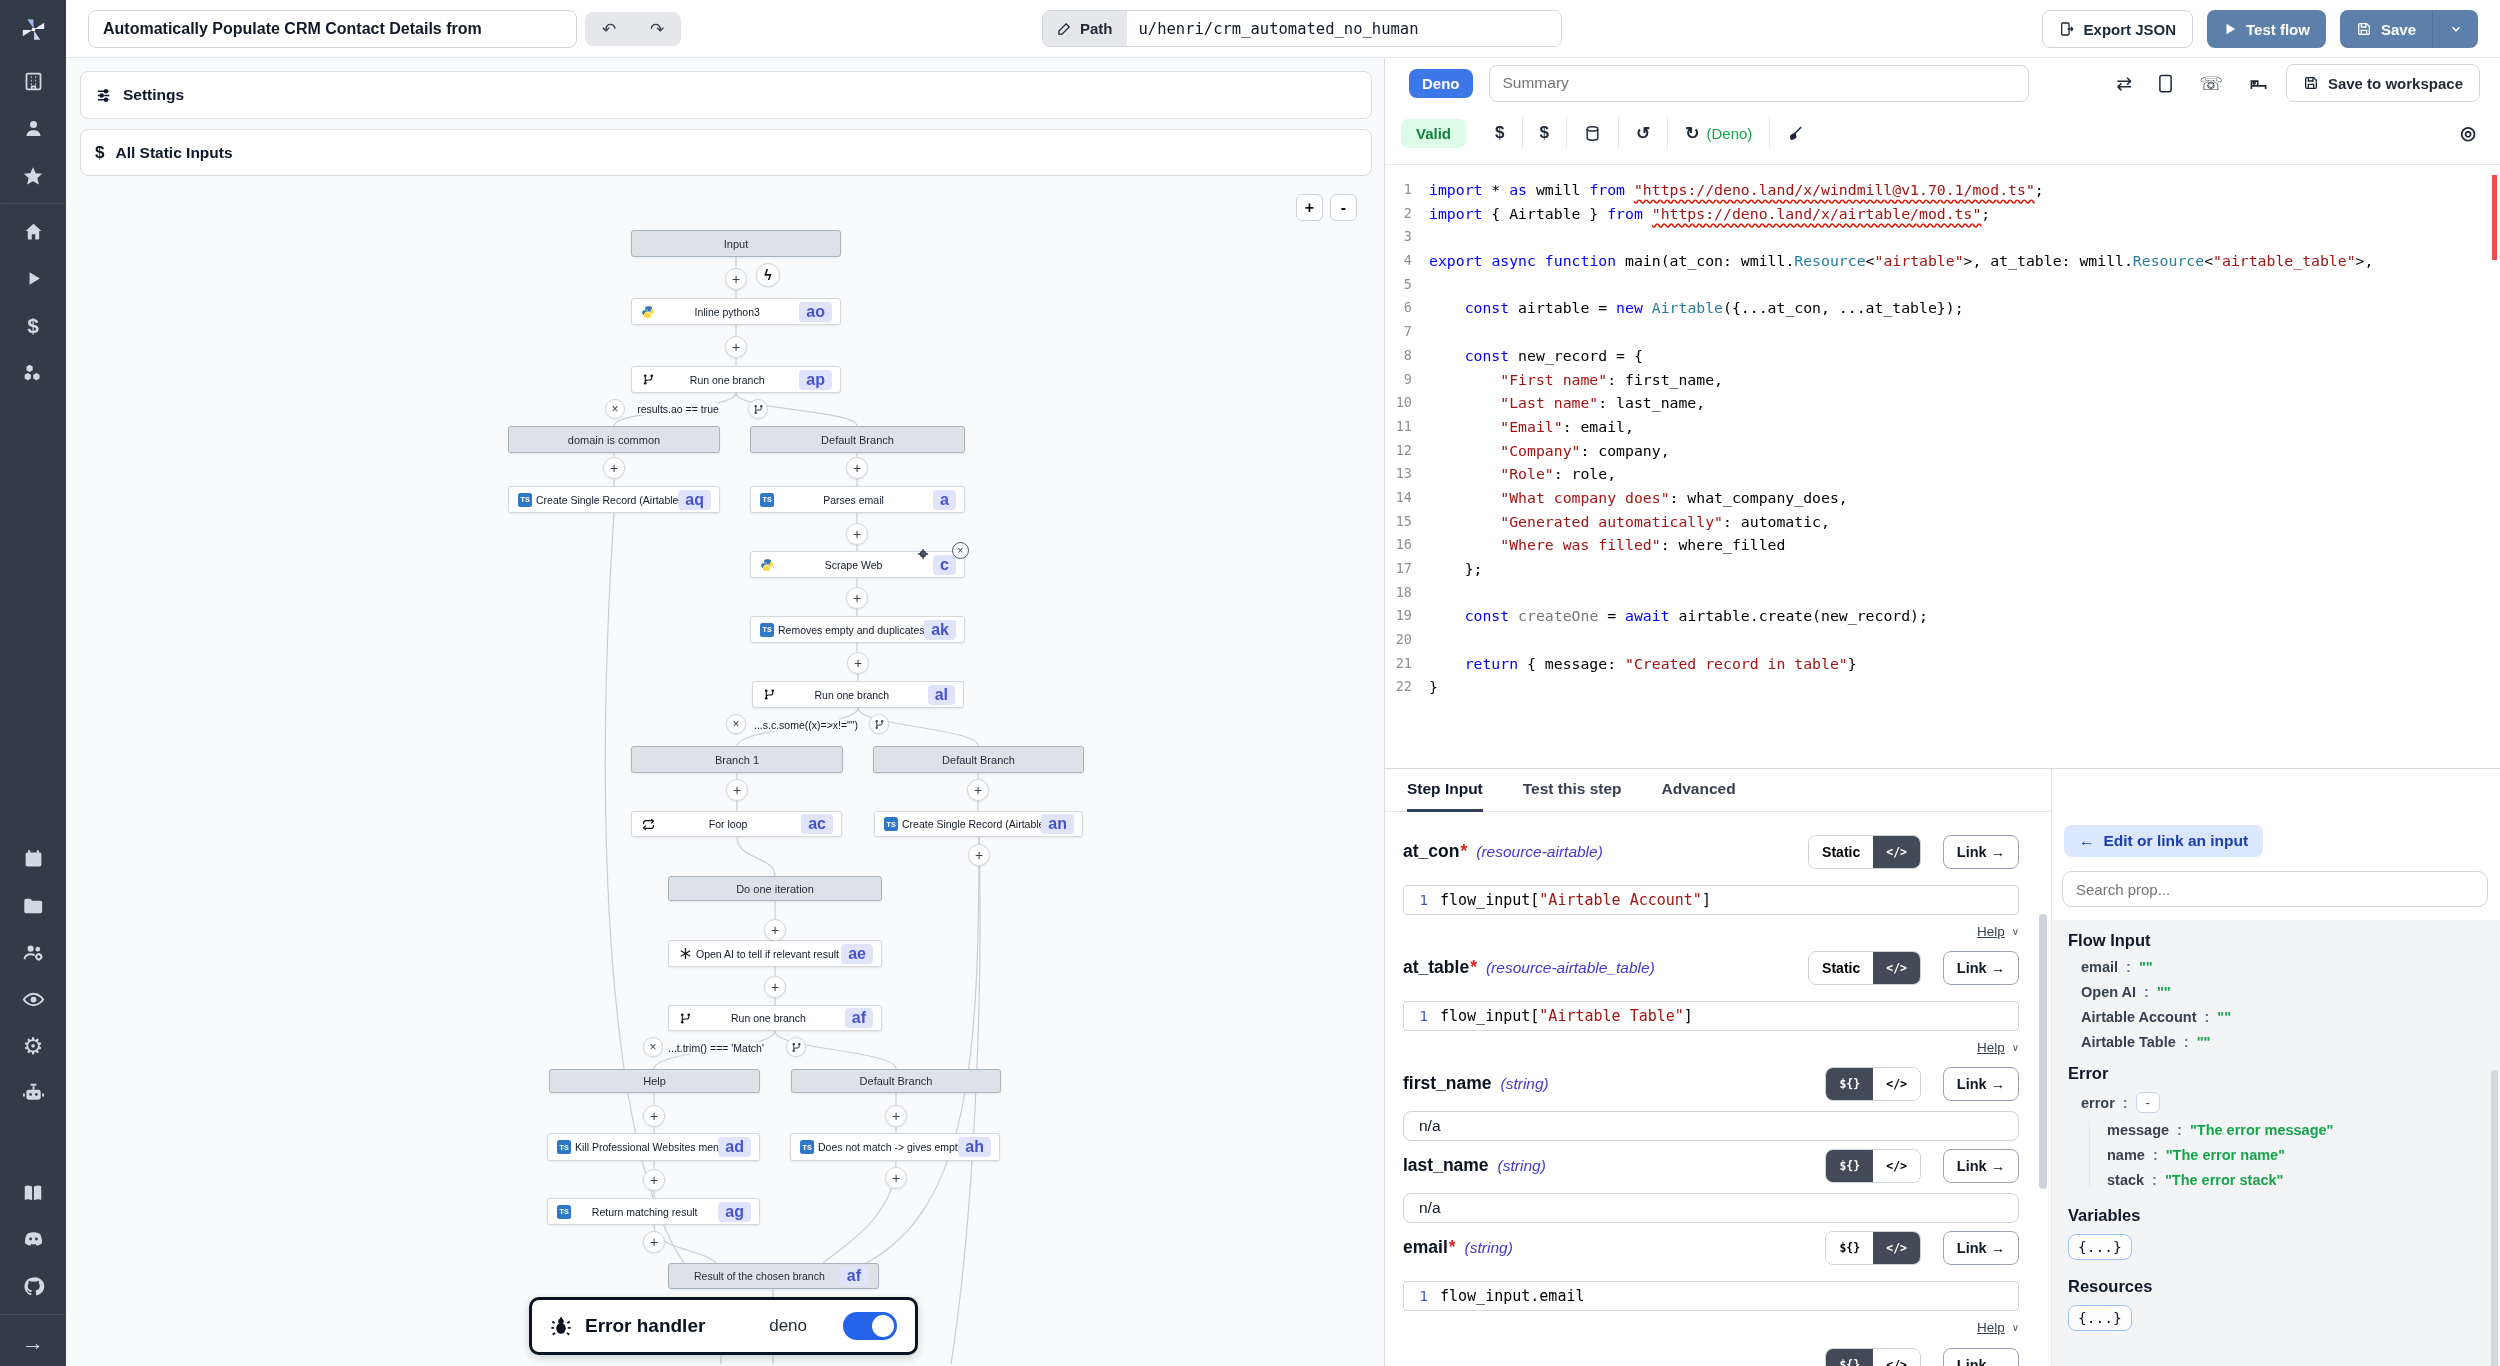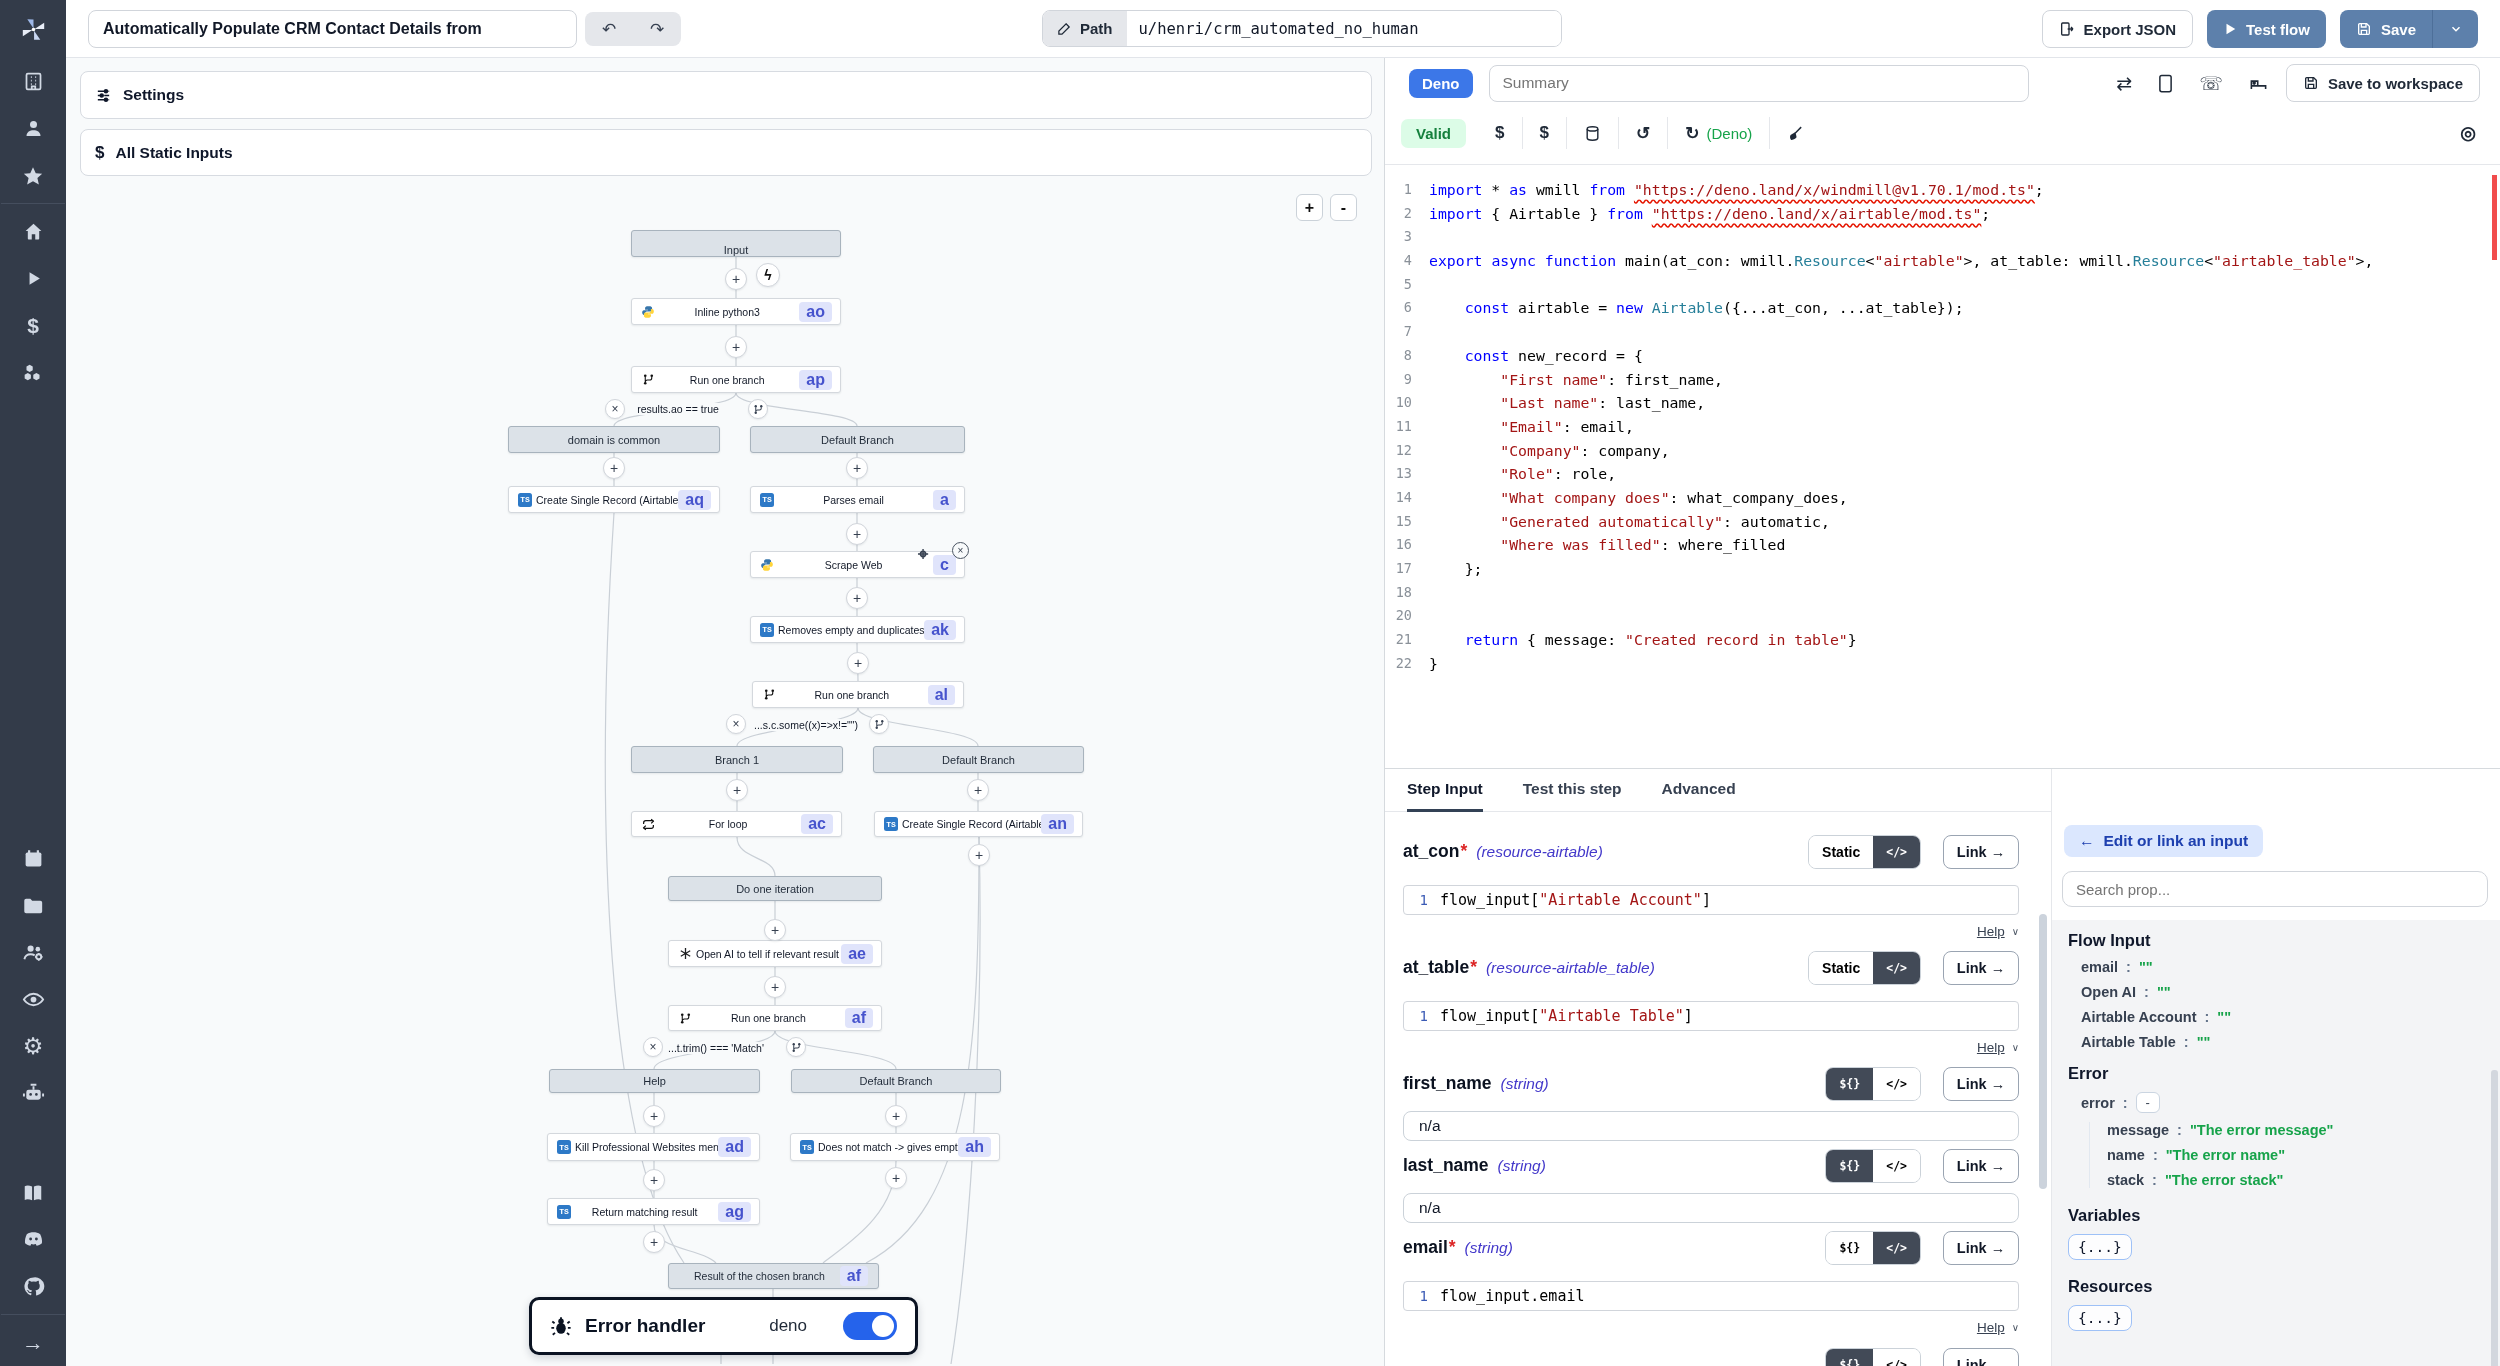--- a/index.html
+++ b/index.html
@@ -340,21 +340,21 @@
           <span>Settings</span>
         </div>
         <div class="bar bar-static">
           <span class="glyph" style="font-size:17px;font-weight:700">$</span>
           <span>All Static Inputs</span>
         </div>
         <div class="zoom-btn" style="left:1230px;top:136px">+</div>
         <div class="zoom-btn" style="left:1264px;top:136px">-</div>
 
         <div id="flow-graph">
-            <div class="fnode header" style="left: 565px; top: 172px; width: 210px; height: 27px; align-items: flex-end;">
+            <div class="fnode header" style="left: 565px; top: 172px; width: 210px; height: 27px;">
               <span class="nlabel">Input</span>
             </div>
             <div class="fnode step" style="left: 565px; top: 240px; width: 210px; height: 27px;">
               <span class="nicon">
                 <svg width="14" height="14" viewBox="0 0 24 24">
                   <path fill="#3776ab" d="M12 2c-3 0-5 1-5 3v3h5v1H5c-2 0-3 2-3 4s1 4 3 4h2v-3c0-2 2-3 4-3h5c1.5 0 3-1 3-3V5c0-2-2-3-5-3h-2z"></path>
                   <path fill="#ffd43b" d="M12 22c3 0 5-1 5-3v-3h-5v-1h7c2 0 3-2 3-4s-1-4-3-4h-2v3c0 2-2 3-4 3H8c-1.5 0-3 1-3 3v3c0 2 2 3 5 3h2z"></path>
                 </svg>
               </span>
               <span class="nlabel">Inline python3</span>
@@ -633,20 +633,21 @@
                 <div class="cl"><span class="ln">9</span><span class="lc"><span class="tk-d">        </span><span class="tk-s">"First name"</span><span class="tk-d">: first_name,</span></span></div>
                 <div class="cl"><span class="ln">10</span><span class="lc"><span class="tk-d">        </span><span class="tk-s">"Last name"</span><span class="tk-d">: last_name,</span></span></div>
                 <div class="cl"><span class="ln">11</span><span class="lc"><span class="tk-d">        </span><span class="tk-s">"Email"</span><span class="tk-d">: email,</span></span></div>
                 <div class="cl"><span class="ln">12</span><span class="lc"><span class="tk-d">        </span><span class="tk-s">"Company"</span><span class="tk-d">: company,</span></span></div>
                 <div class="cl"><span class="ln">13</span><span class="lc"><span class="tk-d">        </span><span class="tk-s">"Role"</span><span class="tk-d">: role,</span></span></div>
                 <div class="cl"><span class="ln">14</span><span class="lc"><span class="tk-d">        </span><span class="tk-s">"What company does"</span><span class="tk-d">: what_company_does,</span></span></div>
                 <div class="cl"><span class="ln">15</span><span class="lc"><span class="tk-d">        </span><span class="tk-s">"Generated automatically"</span><span class="tk-d">: automatic,</span></span></div>
                 <div class="cl"><span class="ln">16</span><span class="lc"><span class="tk-d">        </span><span class="tk-s">"Where was filled"</span><span class="tk-d">: where_filled</span></span></div>
                 <div class="cl"><span class="ln">17</span><span class="lc"><span class="tk-d">    };</span></span></div>
                 <div class="cl"><span class="ln">18</span><span class="lc"></span></div>
+                <div class="cl"><span class="ln">19</span><span class="lc"><span class="tk-d">    </span><span class="tk-k">const</span><span class="tk-d"> </span><span class="tk-g">createOne</span><span class="tk-d"> = </span><span class="tk-k">await</span><span class="tk-d"> airtable.create(new_record);</span></span></div>
                 <div class="cl"><span class="ln">20</span><span class="lc"></span></div>
                 <div class="cl"><span class="ln">21</span><span class="lc"><span class="tk-d">    </span><span class="tk-k">return</span><span class="tk-d"> { message: </span><span class="tk-s">"Created record in table"</span><span class="tk-d">}</span></span></div>
                 <div class="cl"><span class="ln">22</span><span class="lc"><span class="tk-d">}</span></span></div>
               </div>
             <div class="err-strip"></div>
           </div>
         </div>
 
         <div class="bottom">
 

